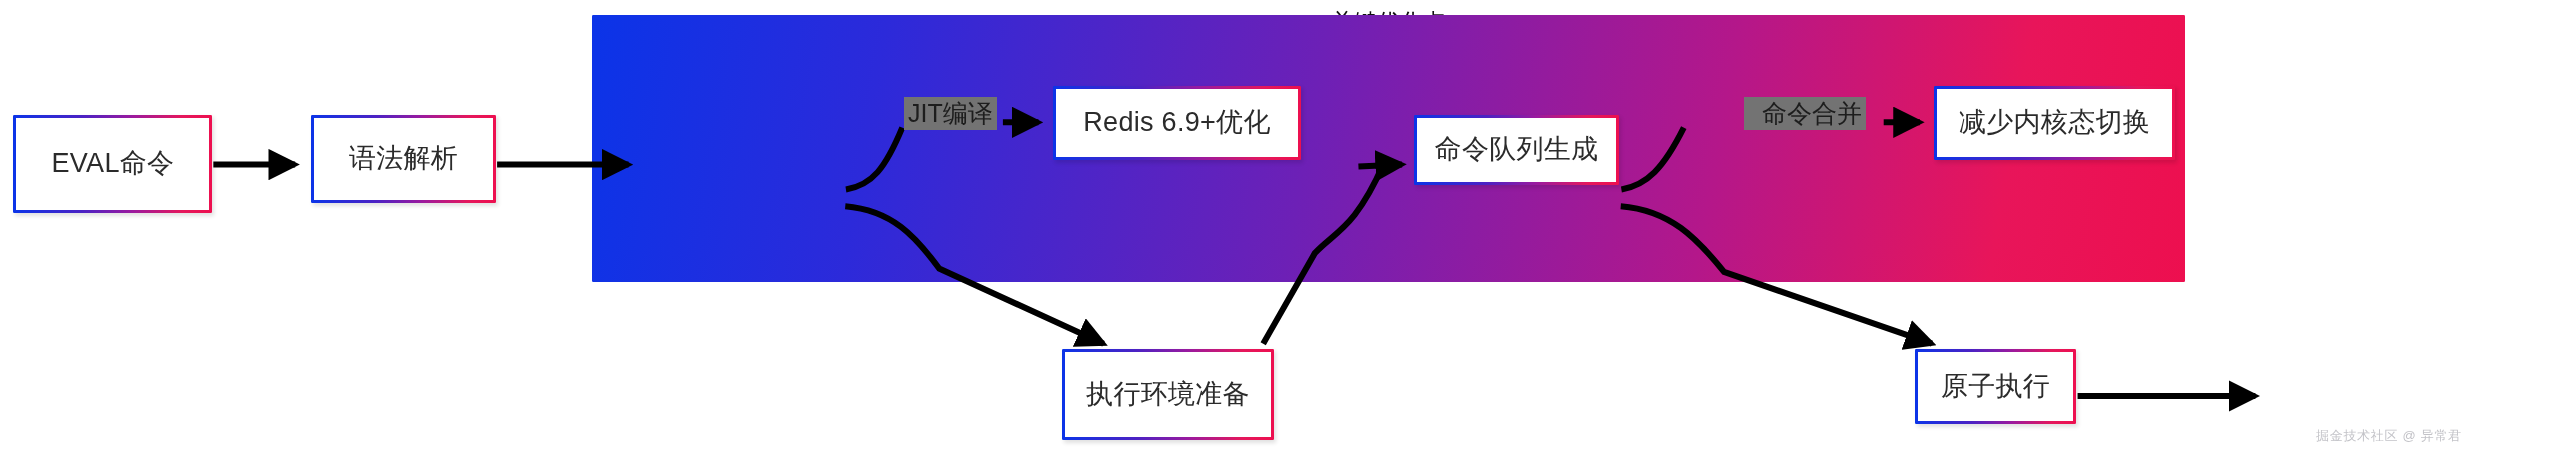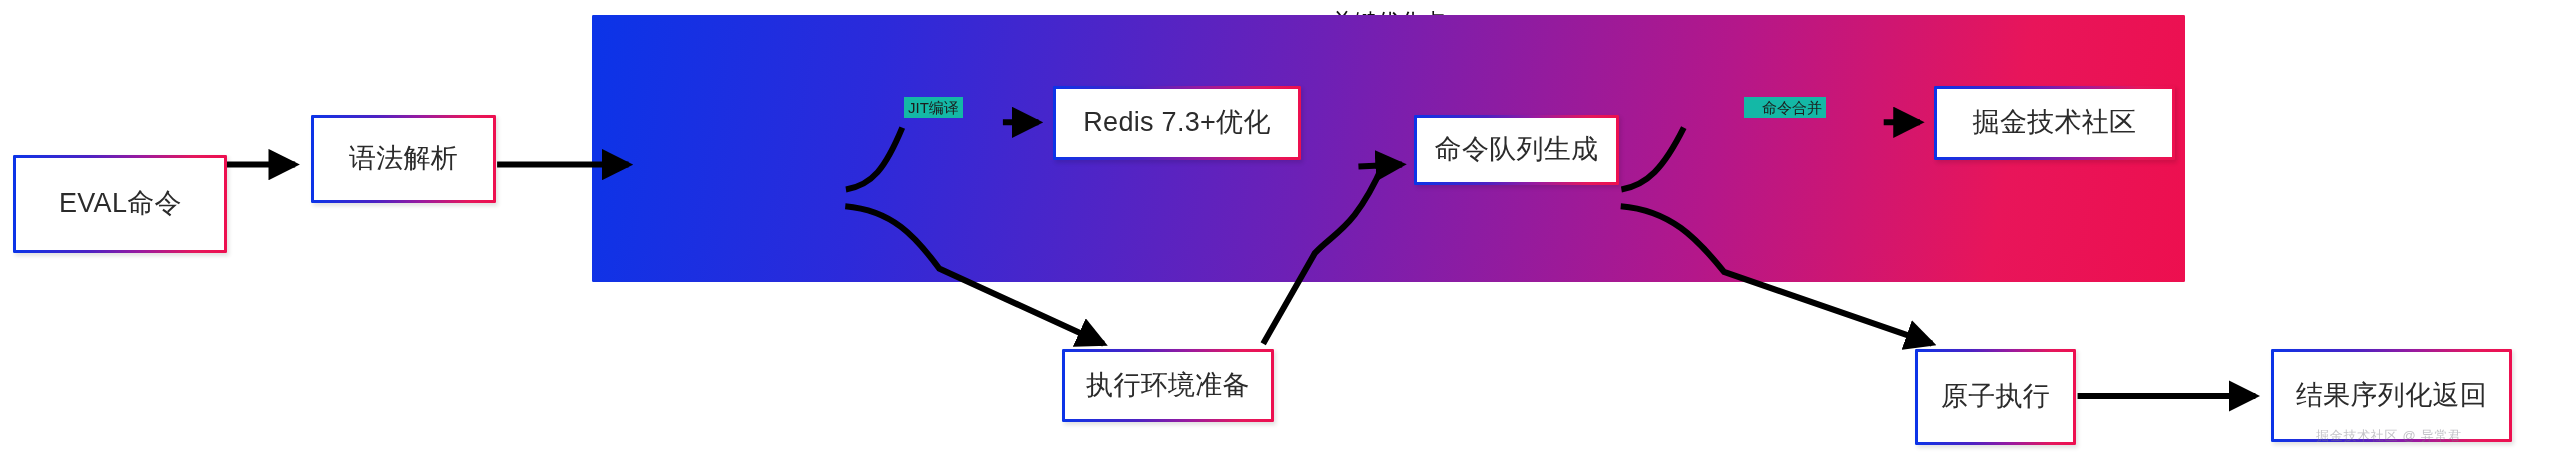--- a/index.html
+++ b/index.html
@@ -60,23 +60,23 @@
     left: 0;
     right: 0;
     text-align: center;
     color: #111111;
     font-size: 23px;
     white-space: nowrap;
   }
   
   .edge-label {
     position: absolute;
-    background: #14b8a6;
+    background: #737373;
     color: #1d1d1d;
-    font-size: 15px;
+    font-size: 25px;
     padding: 2px 4px;
     white-space: nowrap;
     z-index: 6;
     line-height: 1.15;
   }
   
   #edges {
     position: absolute;
     top: 0;
     left: 0;
@@ -124,52 +124,49 @@
     <line x1="2025" y1="248" x2="2090" y2="245" stroke="#000000" stroke-width="9" marker-end="url(#arrow)"></line>
 
     <path d="M 2417 282 C 2455 276 2480 250 2510 190" stroke="#000000" stroke-width="9" fill="none"></path>
     <line x1="2808" y1="182" x2="2862" y2="182" stroke="#000000" stroke-width="9" marker-end="url(#arrow)"></line>
 
     <path d="M 2416 307 C 2490 313 2530 355 2570 405 L 2880 512" stroke="#000000" stroke-width="9" fill="none" marker-end="url(#arrow)"></path>
 
     <line x1="3097" y1="590" x2="3362" y2="590" stroke="#000000" stroke-width="9" marker-end="url(#arrow)"></line>
   </svg>
 
-  <div class="node" style="left:13.4px; top:115px; width:214px; height:98px;margin-top:40px;">
+  <div class="node" style="left:13.4px; top:115px; width:199px; height:98px;">
     <span class="node-label">EVAL命令</span>
   </div>
 
   <div class="node" style="left:311px; top:115px; width:185px; height:88px;">
     <span class="node-label">语法解析</span>
   </div>
 
 
   <div class="node" style="left:1053px; top:86px; width:248px; height:74px;">
-    <span class="node-label">Redis 7.3+优化</span>
+    <span class="node-label">Redis 6.9+优化</span>
   </div>
 
   <div class="node" style="left:1414px; top:115px; width:205px; height:70px;">
     <span class="node-label">命令队列生成</span>
   </div>
 
   <div class="node" style="left:1934px; top:86px; width:241px; height:74px;">
-    <span class="node-label">掘金技术社区</span>
+    <span class="node-label">减少内核态切换</span>
   </div>
 
-  <div class="node" style="left:1062px; top:349px; width:212px; height:73px;">
+  <div class="node" style="left:1062px; top:349px; width:212px; height:91px;">
     <span class="node-label">执行环境准备</span>
   </div>
 
-  <div class="node" style="left:1915px; top:349px; width:161px; height:96px;">
+  <div class="node" style="left:1915px; top:349px; width:161px; height:75px;">
     <span class="node-label">原子执行</span>
   </div>
 
-  <div class="node" style="left:2271px; top:349px; width:241px; height:93px;">
-    <span class="node-label">结果序列化返回</span>
-  </div>
 
   <div class="edge-label" style="left:904px; top:97px;">JIT编译</div>
 
   <div class="edge-label" style="left:1744px; top:97px;padding-left:18px;">命令合并</div>
 
   <div class="watermark" style="left:2316px; top:427px;">掘金技术社区 @ 异常君</div>
 
 </div>
 
 

